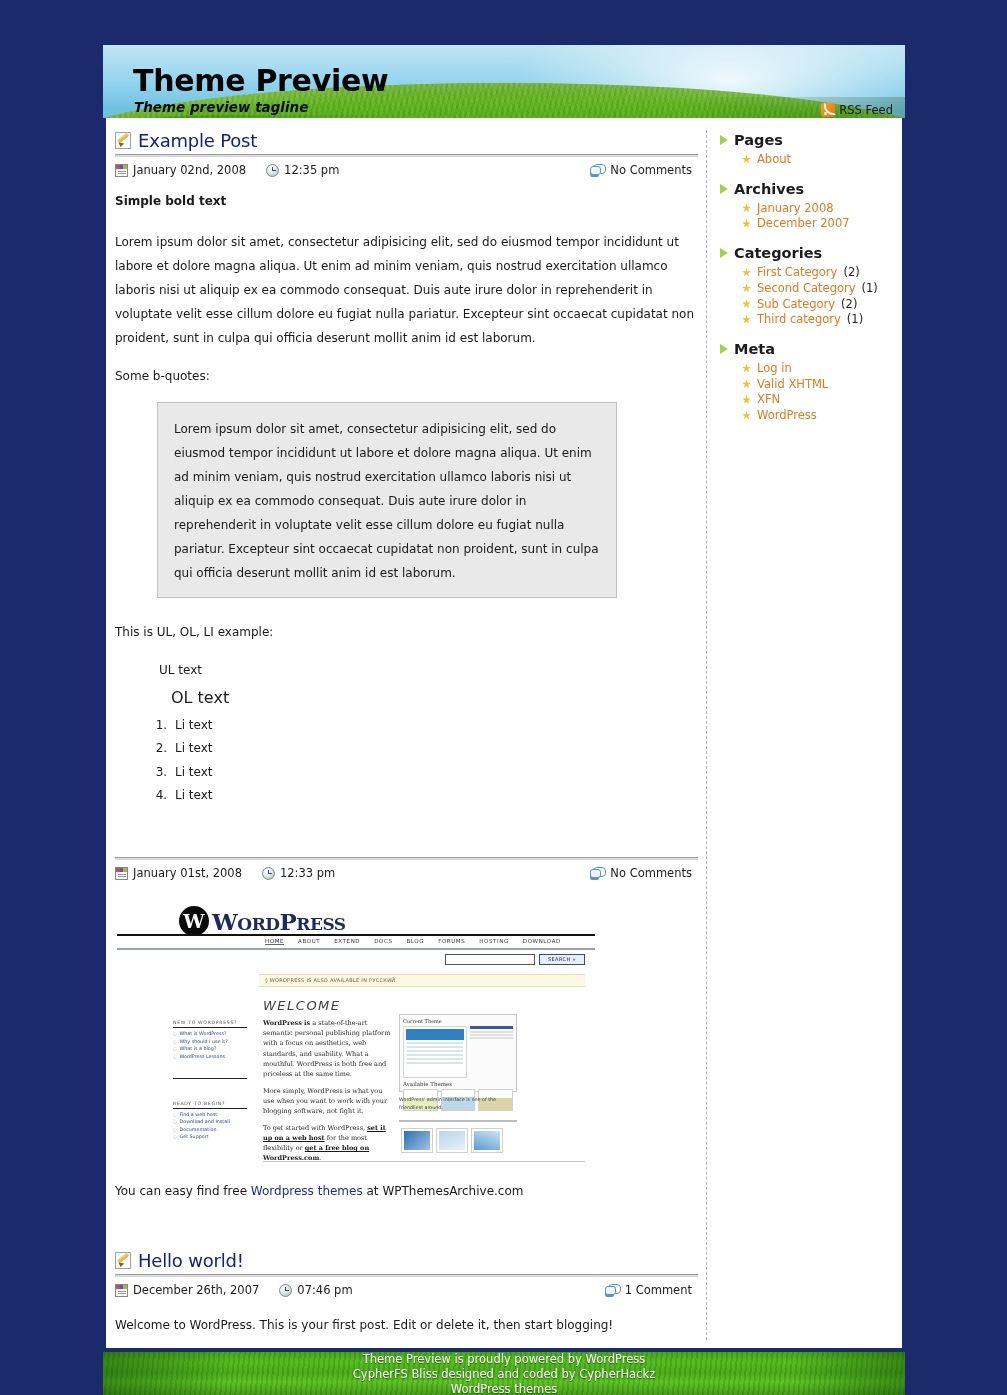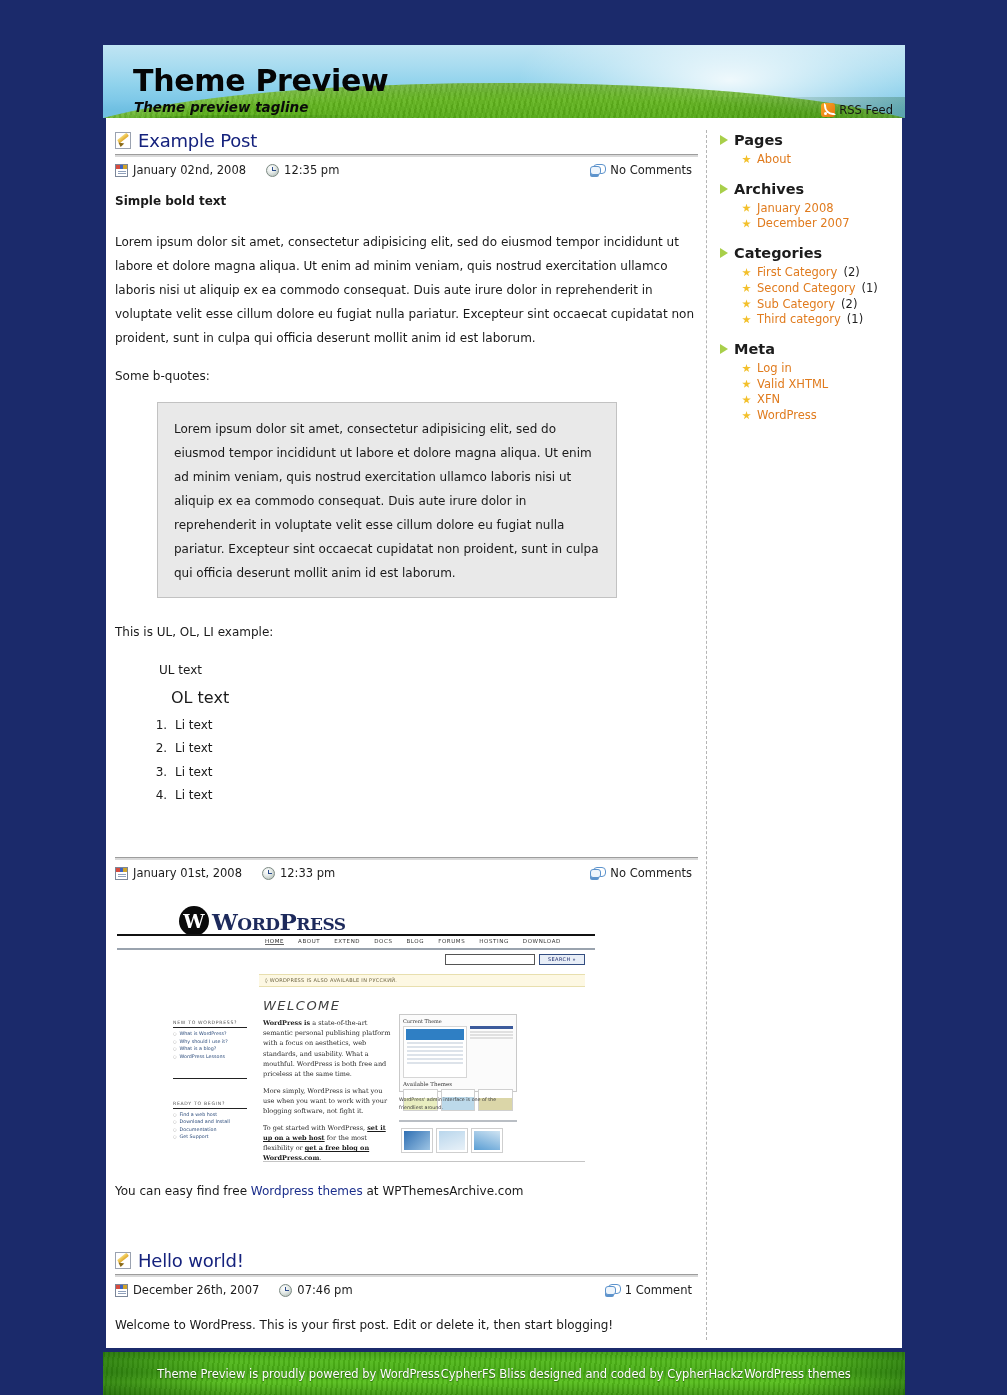--- a/index.html
+++ b/index.html
@@ -511,21 +511,21 @@
     position: absolute; left: 103px; top: 1348px;
     width: 802px; height: 4px; background: #1b2a6b;
   }
   .footer {
     position: absolute; left: 103px; top: 1352px;
     width: 802px; height: 43px;
     overflow: hidden;
     background:
       repeating-linear-gradient(96deg, rgba(0,0,0,0.07) 0 2px, rgba(255,255,255,0.06) 2px 5px),
       linear-gradient(to bottom, #3f9e12 0%, #4fb818 22%, #44a713 48%, #56bf1b 70%, #3d960f 100%);
-    display: flex; flex-direction: row;
+    display: flex; flex-direction: column;
     align-items: center; justify-content: center;
     gap: 1px;
   }
   .footer .fdark-l {
     position:absolute; left:0; top:0; width:16%; height:100%;
     background: linear-gradient(to right, rgba(6,60,4,0.40), rgba(6,60,4,0));
   }
   .footer .fdark-r {
     position:absolute; right:0; top:0; width:14%; height:100%;
     background: linear-gradient(to left, rgba(6,60,4,0.38), rgba(6,60,4,0));

